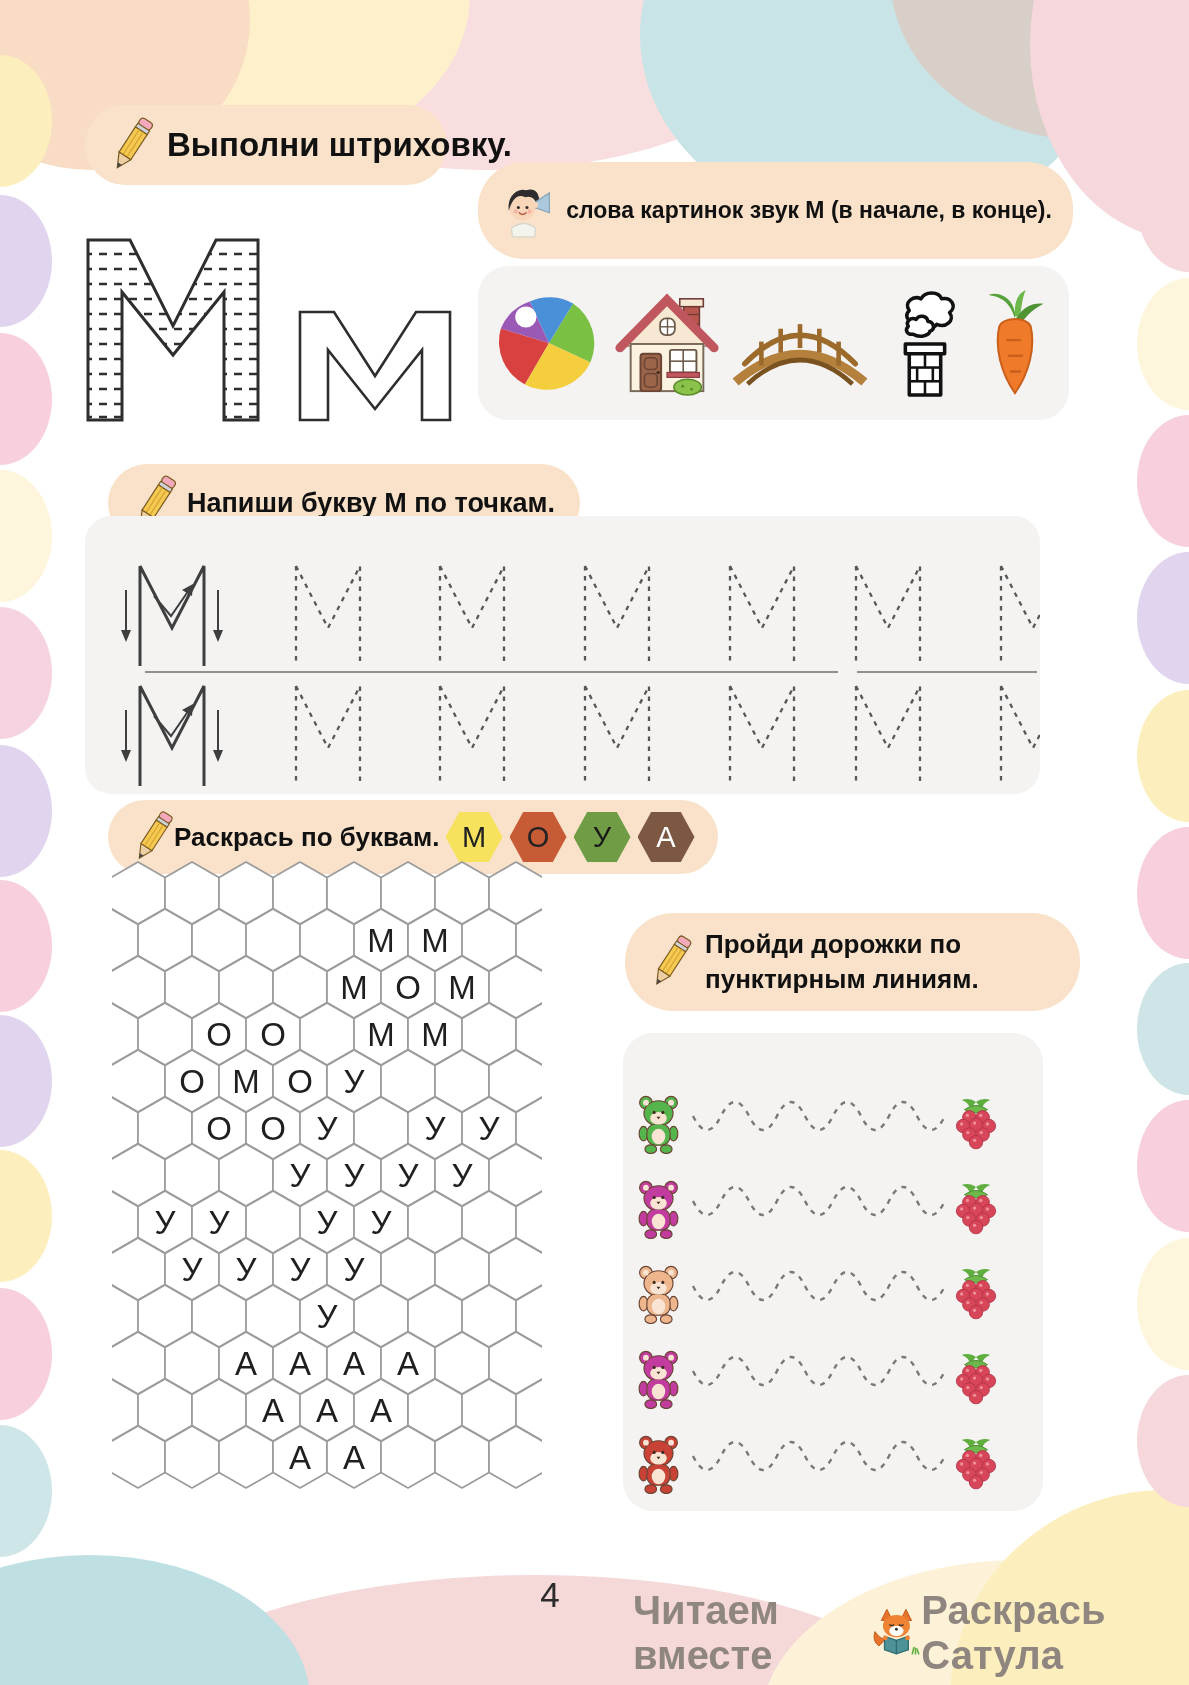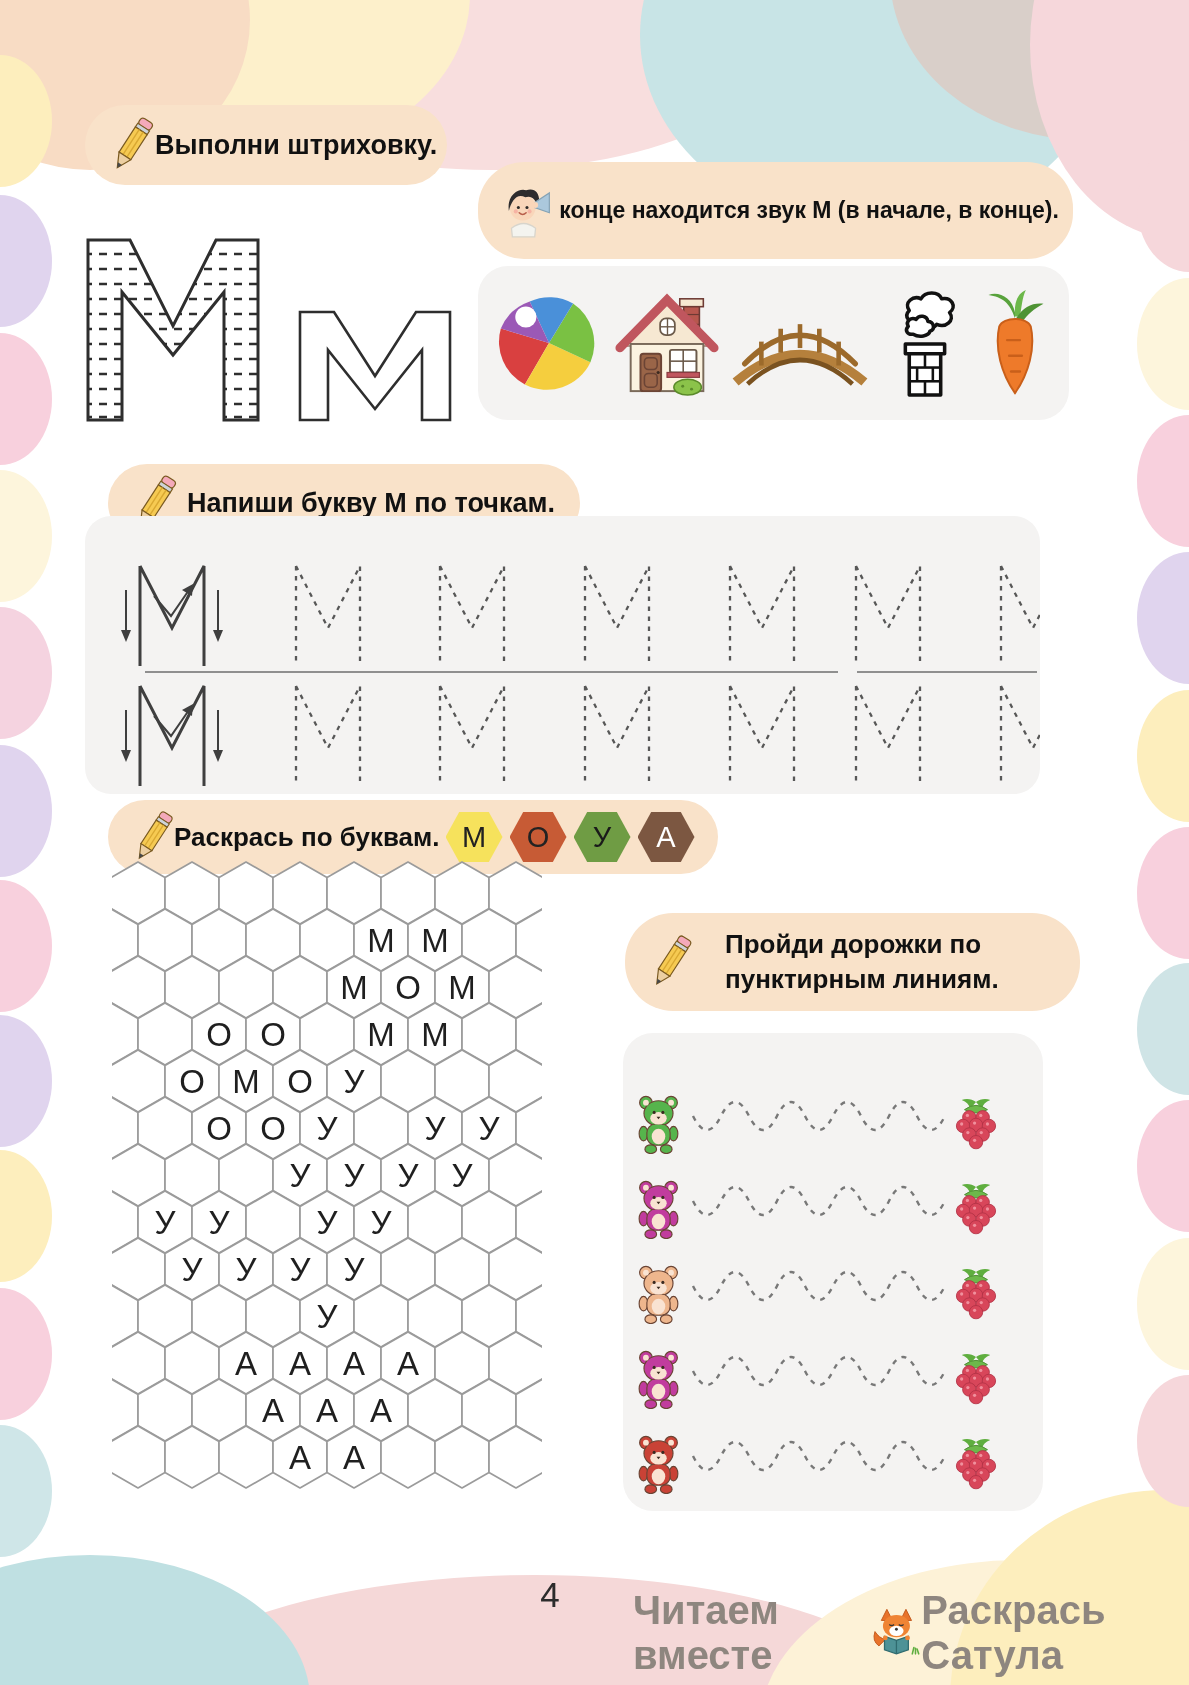--- a/index.html
+++ b/index.html
@@ -17,21 +17,21 @@
   .b-pinkb{left:120px;top:1575px;width:830px;height:310px;background:#f5d8d8;}
   .b-creamb{left:760px;top:1560px;width:520px;height:330px;background:#fdf2d7;}
   .b-yellowb{left:950px;top:1490px;width:430px;height:420px;background:#fdeebd;}
   .scallop{position:absolute;width:104px;height:132px;border-radius:50%;z-index:0;}
   
   .content{position:absolute;z-index:1;}
   .pill{position:absolute;z-index:1;background:#f9e2c9;display:flex;align-items:center;
         padding:0 24px;font-weight:bold;color:#111;}
   .pill .txt{white-space:nowrap;}
   .pencil-svg{flex:none;}
-  #label-hatch{left:85px;top:105px;width:314px;height:80px;border-radius:40px;font-size:27px;align-items:center;}
+  #label-hatch{left:85px;top:105px;width:314px;height:80px;border-radius:40px;font-size:33px;gap:12px;align-items:center;}
   #bigM-wrap{left:82px;top:236px;width:380px;height:200px;}
   #sound-box{left:478px;top:162px;width:563px;height:97px;border-radius:46px;font-size:23px;
              font-weight:bold;gap:8px;padding:0 14px 0 18px;}
   #sound-box .lines{display:flex;flex-direction:column;align-items:center;line-height:1.35;width:100%;}
   #pics-panel{left:478px;top:266px;width:563px;height:154px;border-radius:30px;background:#f4f3f2;
               display:flex;align-items:center;justify-content:space-around;padding:0 14px;}
   #label-dots{left:108px;top:464px;width:424px;height:78px;border-radius:40px;font-size:27px;gap:9px;}
   #trace-panel{left:85px;top:516px;width:955px;height:278px;border-radius:26px;background:#f4f3f2;}
   #trace-panel svg{position:absolute;left:0;}
   .baseline{position:absolute;top:155px;height:2px;background:#8f8f8f;}
@@ -41,21 +41,21 @@
   .arrow-head{fill:#3f3f3f;stroke:none;}
   #label-color{left:108px;top:800px;width:562px;height:74px;border-radius:37px;font-size:26px;gap:0;}
   #legend-hexes{display:flex;gap:7px;margin-left:6px;}
   .hexleg{width:57px;height:50px;display:flex;align-items:center;justify-content:center;
           font-size:29px;font-weight:400;
           clip-path:polygon(0% 50%,24% 0%,76% 0%,100% 50%,76% 100%,24% 100%);}
   #hexgrid{position:absolute;left:112px;top:858px;z-index:1;}
   .hexcell{fill:#ffffff;stroke:#9b9b9b;stroke-width:1.7;stroke-linejoin:round;}
   .hexletter{font-family:"Liberation Sans",sans-serif;font-size:33px;fill:#1f1f1f;}
   #label-paths{left:625px;top:913px;width:407px;height:98px;border-radius:48px;font-size:26px;gap:12px;}
-  #label-paths .lines{display:flex;flex-direction:column;line-height:1.35;margin-left:20px;}
+  #label-paths .lines{display:flex;flex-direction:column;line-height:1.35;}
   #paths-panel{left:623px;top:1033px;width:420px;height:478px;border-radius:30px;background:#f4f3f2;z-index:1;position:absolute;}
   .path-row{position:absolute;left:12px;right:10px;height:78px;display:flex;align-items:center;}
   .wave{margin-left:8px;flex:none;}
   .wave path{fill:none;stroke:#787878;stroke-width:2.4;stroke-dasharray:5 6;}
   #page-number{position:absolute;left:520px;top:1575px;width:60px;text-align:center;
                font-size:35px;color:#2c2c2c;z-index:2;}
   #brand{position:absolute;left:633px;top:1588px;display:flex;align-items:center;z-index:2;
          font-size:40px;font-weight:bold;color:#8e867f;}
   #brand svg{margin:0 0px 6px 2px;}
 </style>
@@ -205,21 +205,21 @@
       <path d="M15 32 C12 12 28 5 35 8 C47 4 53 14 49 29 C46 17 41 14 34 16 C25 11 18 19 15 32 Z" fill="#2e2c2e"></path>
       <circle cx="26" cy="28" r="1.8" fill="#2e2a28"></circle>
       <circle cx="36" cy="28" r="1.8" fill="#2e2a28"></circle>
       <path d="M27 34 Q31 38 35 34" stroke="#b85e4a" stroke-width="1.8" fill="none" stroke-linecap="round"></path>
       <circle cx="23" cy="32.5" r="2.4" fill="#f6b3a4"></circle>
       <circle cx="39" cy="32.5" r="2.4" fill="#f6b3a4"></circle>
       <polygon points="45,22 62,11 62,34 45,28" fill="#abc8dc" stroke="#85a3b5" stroke-width="1.4"></polygon>
       <circle cx="45.5" cy="25" r="3.5" fill="#f9d6ba"></circle>
     </svg>
     <span class="lines">
-      <span>конце находится звук М (в начале, в конце).</span>
+      <span>слова картинок звук М (в начале, в конце).</span>
     </span>
   </div>
 
   <div class="content" id="pics-panel">
     <svg width="106" height="106" viewBox="0 0 110 110">
       <path d="M55 55 L5 40 A50 50 0 0 0 30 98 Z" fill="#d94040"></path>
       <path d="M55 55 L30 98 A50 50 0 0 0 98 75 Z" fill="#f5ce3e"></path>
       <path d="M55 55 L98 75 A50 50 0 0 0 80 14 Z" fill="#7ac143"></path>
       <path d="M55 55 L80 14 A50 50 0 0 0 35 12 Z" fill="#4a90d9"></path>
       <path d="M55 55 L35 12 A50 50 0 0 0 5 40 Z" fill="#9b59b6"></path>

